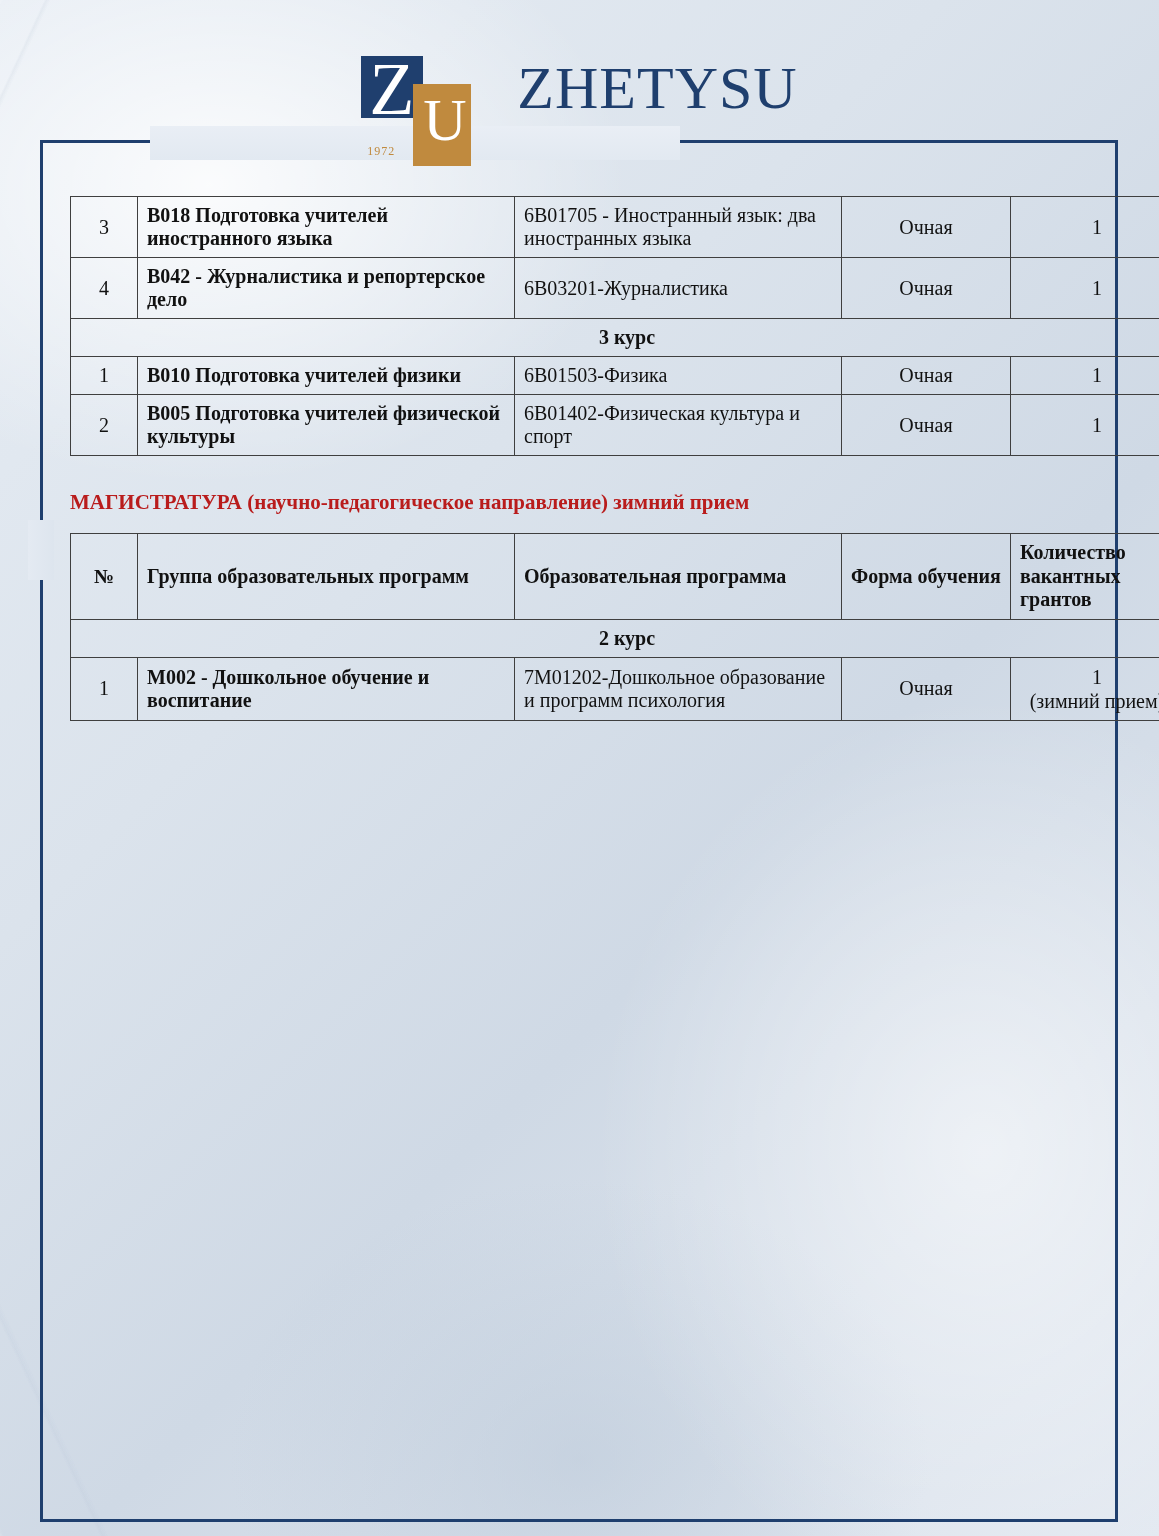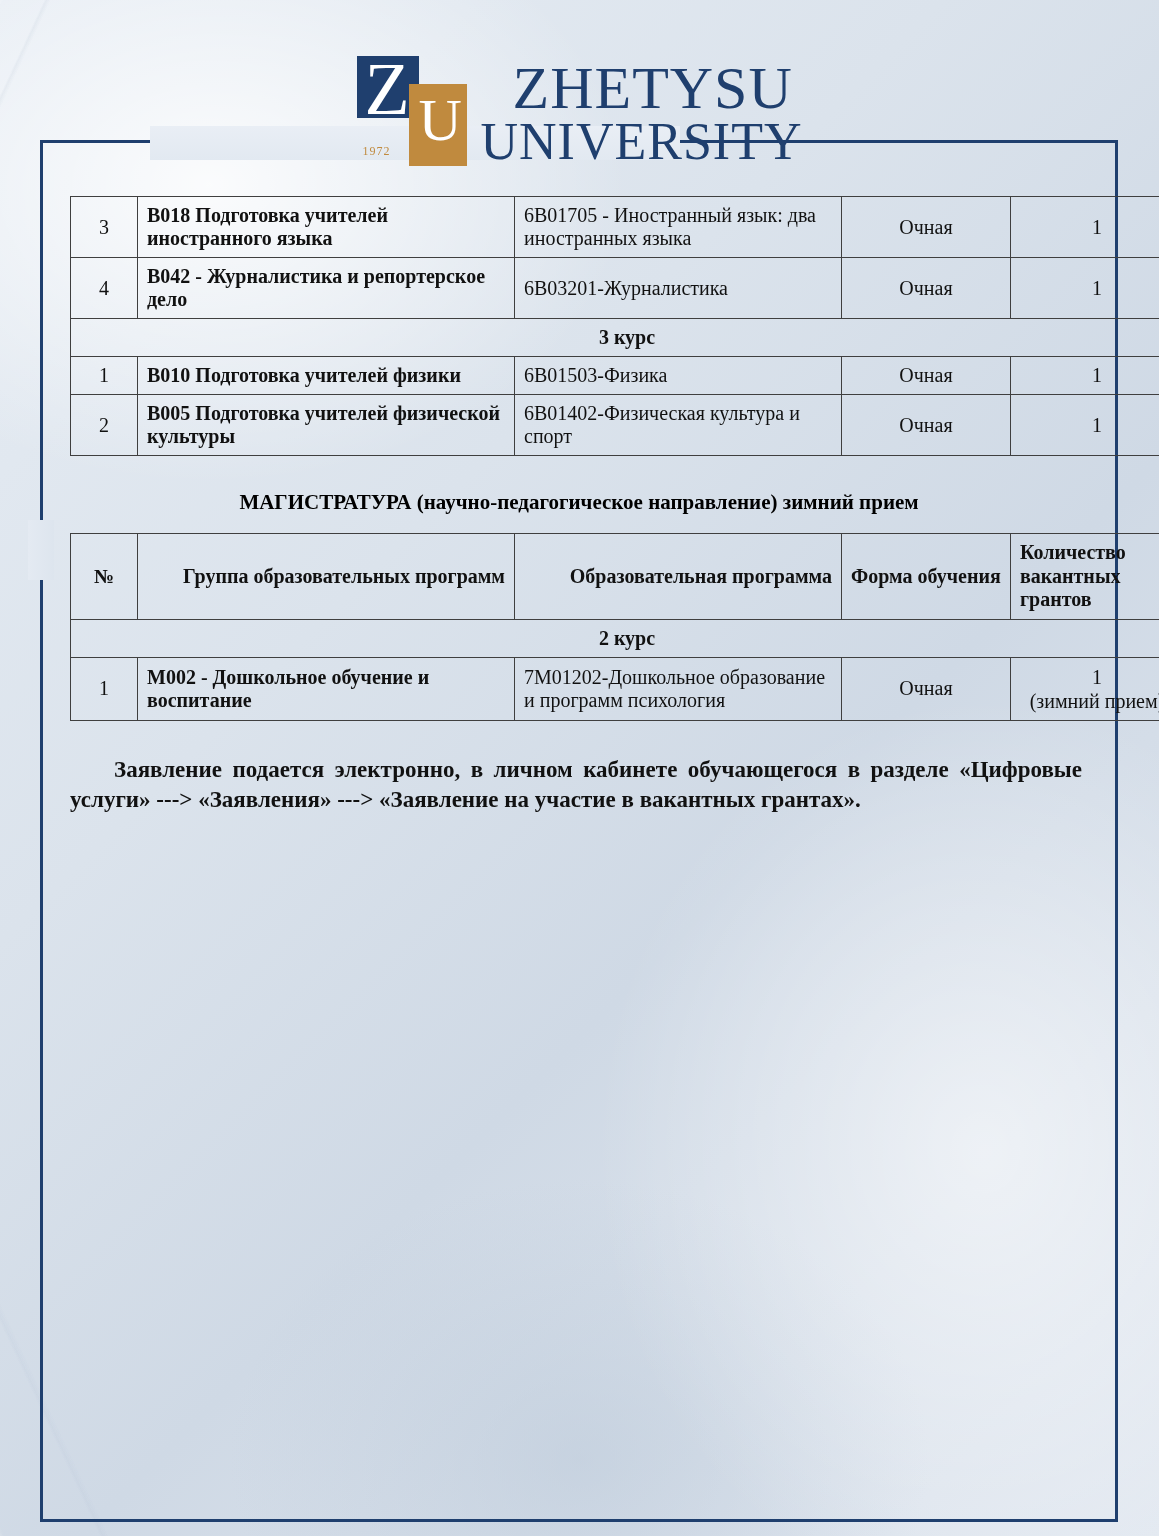--- a/index.html
+++ b/index.html
@@ -176,31 +176,30 @@
   .col-count { width: 154px; text-align: center; }
 
   .course-row td {
     text-align: center;
     font-weight: bold;
     font-size: 21px;
     padding: 6px;
   }
   thead th {
     font-weight: bold;
-    text-align: right;
+    text-align: left;
     font-size: 20px;
     line-height: 1.18;
   }
   thead th.center { text-align: center; }
 
   .section-title {
-    text-align: center;
     font-weight: bold;
     font-size: 21px;
-    color: #000000;
+    color: #b91c1c;
     margin: 34px 0 18px 0;
     font-family: "Liberation Serif", serif;
   }
 
   .note {
     margin-top: 34px;
     font-size: 23px;
     font-weight: bold;
     text-align: justify;
     line-height: 1.32;
@@ -223,21 +222,20 @@
   <div class="logo-wrap">
     <div class="logo-mark">
       <div class="sq-blue"></div>
       <div class="sq-gold"></div>
       <div class="letter-z">Z</div>
       <div class="letter-u">U</div>
       <div class="year">1972</div>
     </div>
     <div class="logo-text">
       <div class="l1">ZHETYSU</div>
-      <div class="l2">UNIVERSITY</div>
     </div>
   </div>
 </div>
 
 <div class="content">
 
   <table class="grants">
     <tbody>
       <tr>
         <td class="col-no">3</td>
@@ -293,15 +291,14 @@
         <td class="col-no">1</td>
         <td class="col-group">М002 - Дошкольное обучение и воспитание</td>
         <td class="col-prog">7М01202-Дошкольное образование и программ психология</td>
         <td class="col-form">Очная</td>
         <td class="col-count tight" style="white-space:pre-line">1
 (зимний прием)</td>
       </tr>
     </tbody>
   </table>
 
-  <div class="note">Заявление подается электронно, в личном кабинете обучающегося в разделе «Цифровые услуги» ---&gt; «Заявления» ---&gt; «Заявление на участие в вакантных грантах».</div>
 
 </div>
 
 </body></html>

